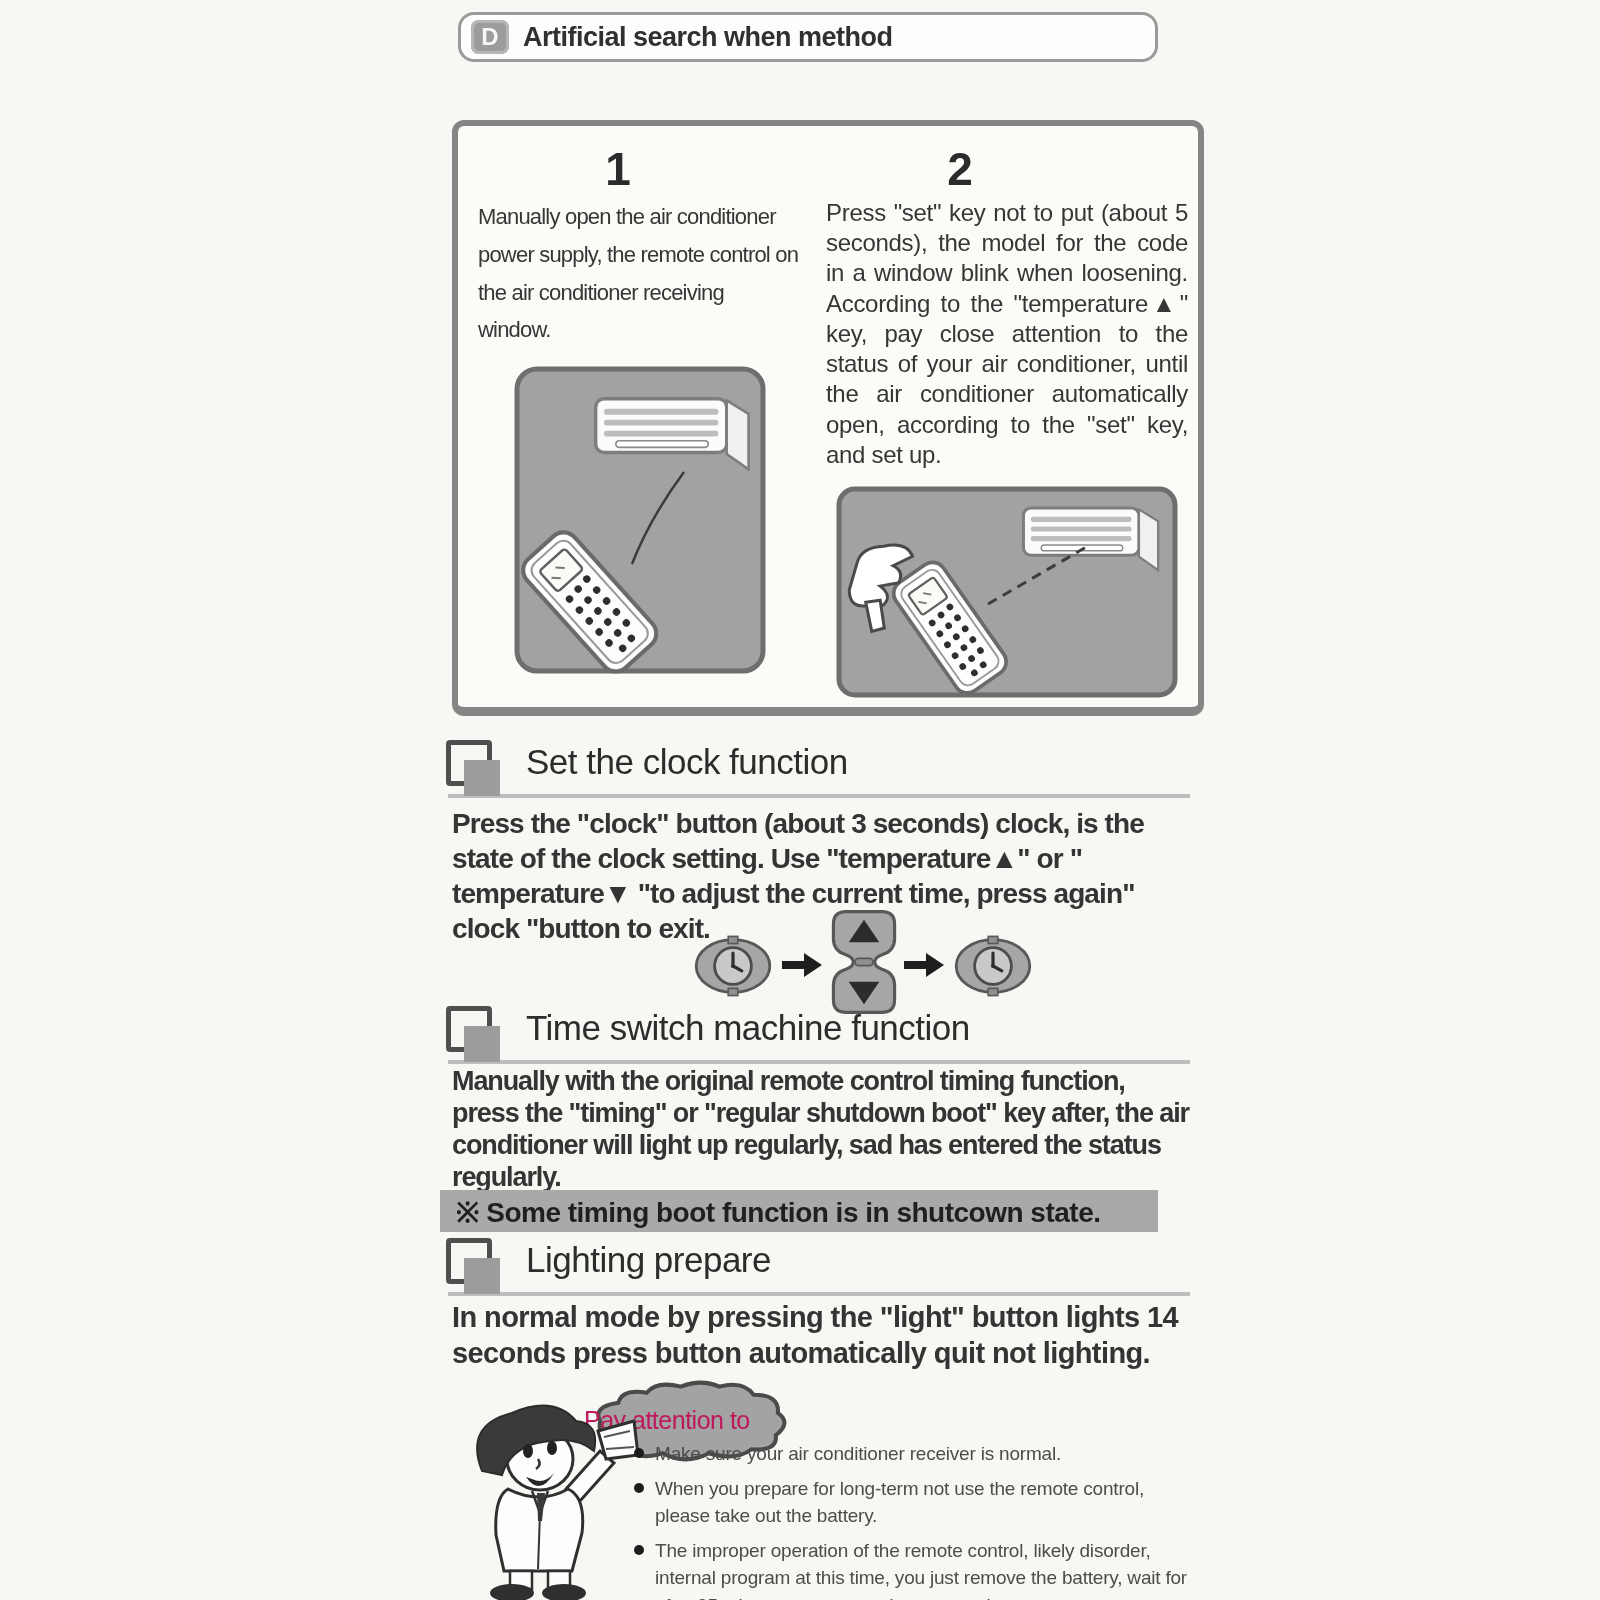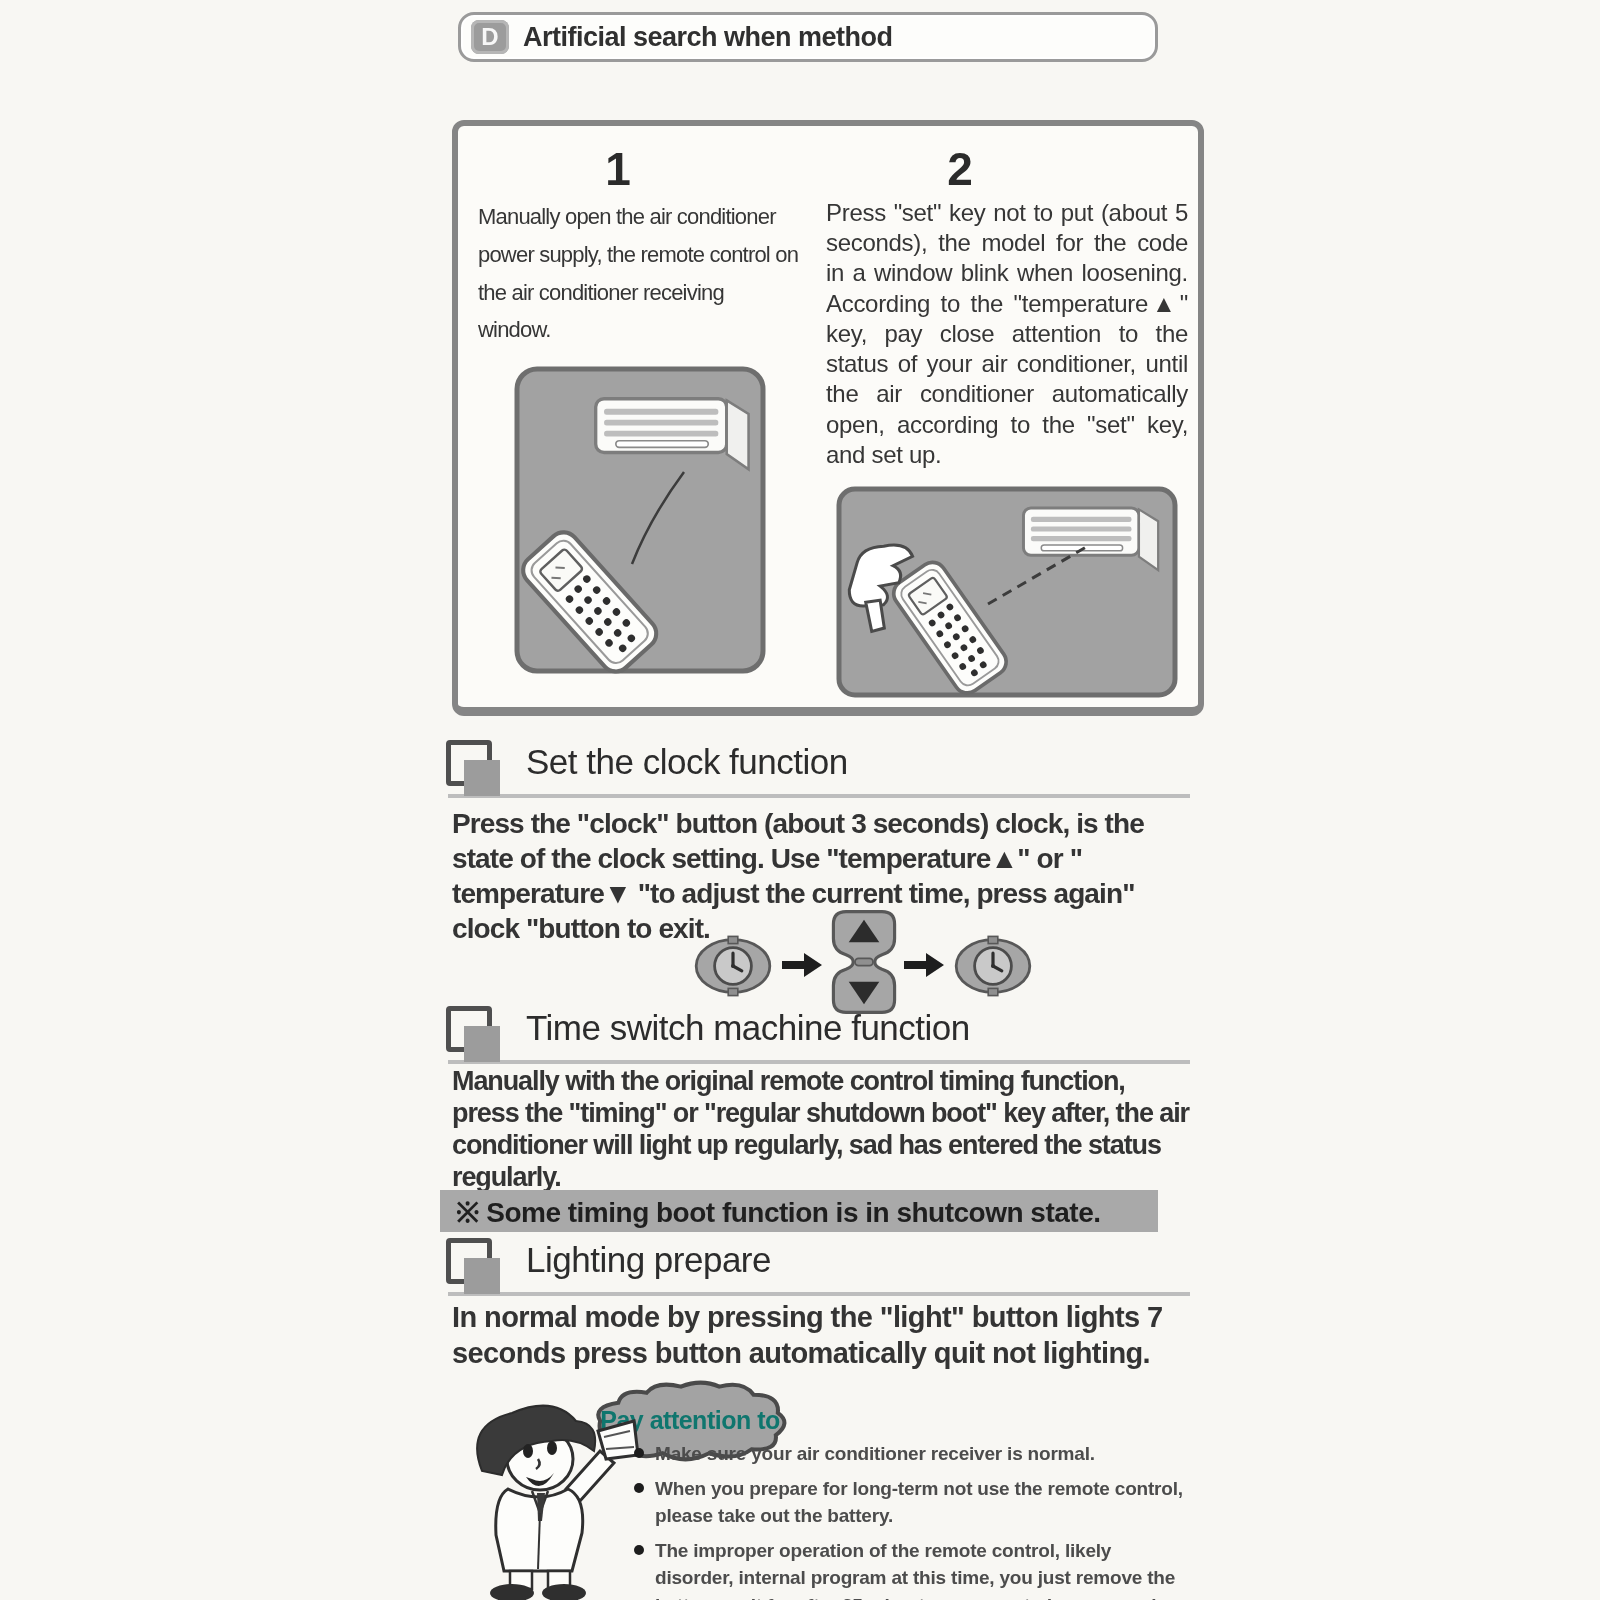--- a/index.html
+++ b/index.html
@@ -65,27 +65,27 @@
   }
 
   
   #icon-row { position:absolute; left:690px; top:908px; width:350px; height:112px; }
   #icon-row .abs { position:absolute; }
 
   
   #attention-blob { position:absolute; left:584px; top:1378px; width:212px; height:90px; }
   #attention-blob svg { display:block; width:100%; height:100%; }
   .blob-label {
-    position:absolute; left:0; top:28px; width:100%; text-align:center;
-    font-size:25px; font-weight:bold; color:#0f766e; letter-spacing:-0.5px;
+    position:absolute; left:0; top:28px; width:100%; text-align:left;
+    font-size:25px; font-weight:normal; color:#be185d; letter-spacing:-0.5px;
   }
   #mascot { position:absolute; left:448px; top:1390px; width:200px; height:214px; }
   #mascot svg { display:block; width:100%; height:100%; }
   #bullets { position:absolute; left:634px; top:1440px; width:556px; display:flex; flex-direction:column; gap:7px; }
-  .bullet { display:flex; gap:11px; font-size:19px; color:#4c4c4c; line-height:1.45; letter-spacing:-0.2px; font-weight:bold; }
+  .bullet { display:flex; gap:11px; font-size:19px; color:#4c4c4c; line-height:1.45; letter-spacing:-0.2px; font-weight:normal; }
   .bullet .dot { flex:none; width:10px; height:10px; border-radius:50%; background:#1d1d1d; margin-top:8px; }
 </style>
 </head>
 <body>
 
 <svg width="0" height="0" style="position:absolute" aria-hidden="true">
   <defs>
     <g id="ac-unit">
       <rect x="2" y="8" width="156" height="64" rx="10" fill="#fbfbf9" stroke="#7d7d7d" stroke-width="4"></rect>
       <polygon points="158,10 184,26 184,92 158,74" fill="#f0f0ee" stroke="#7d7d7d" stroke-width="3"></polygon>
@@ -221,21 +221,21 @@
   </div>
   <div class="para" id="para-timer">Manually with the original remote control timing function, press the "timing" or "regular shutdown boot" key after, the air conditioner will light up regularly, sad has entered the status regularly.</div>
   <div id="note-bar">※ Some timing boot function is in shutcown state.</div>
 
   <div class="section" id="sec-light">
     <div class="sec-underline"></div>
     <div class="sec-outline"></div>
     <div class="sec-fillsq"></div>
     <div class="sec-title">Lighting prepare</div>
   </div>
-  <div class="para" id="para-light">In normal mode by pressing the "light" button lights 7 seconds press button automatically quit not lighting.</div>
+  <div class="para" id="para-light">In normal mode by pressing the "light" button lights 14 seconds press button automatically quit not lighting.</div>
 
   <div id="attention-blob">
     <svg viewBox="0 0 210 88">
       <path d="M36,62 Q12,60 16,42 Q8,28 34,24 Q38,10 62,14 Q72,2 96,8 Q116,0 134,8 Q158,2 168,16 Q194,16 192,34 Q206,44 190,56 Q192,72 166,70 Q150,82 124,74 Q100,86 78,74 Q52,82 44,68 Q24,72 36,62 Z" fill="#a3a3a3" stroke="#4a4a4a" stroke-width="4"></path>
     </svg>
     <div class="blob-label">Pay attention to</div>
   </div>
 
   <div id="mascot">
     <svg viewBox="0 0 200 212">

